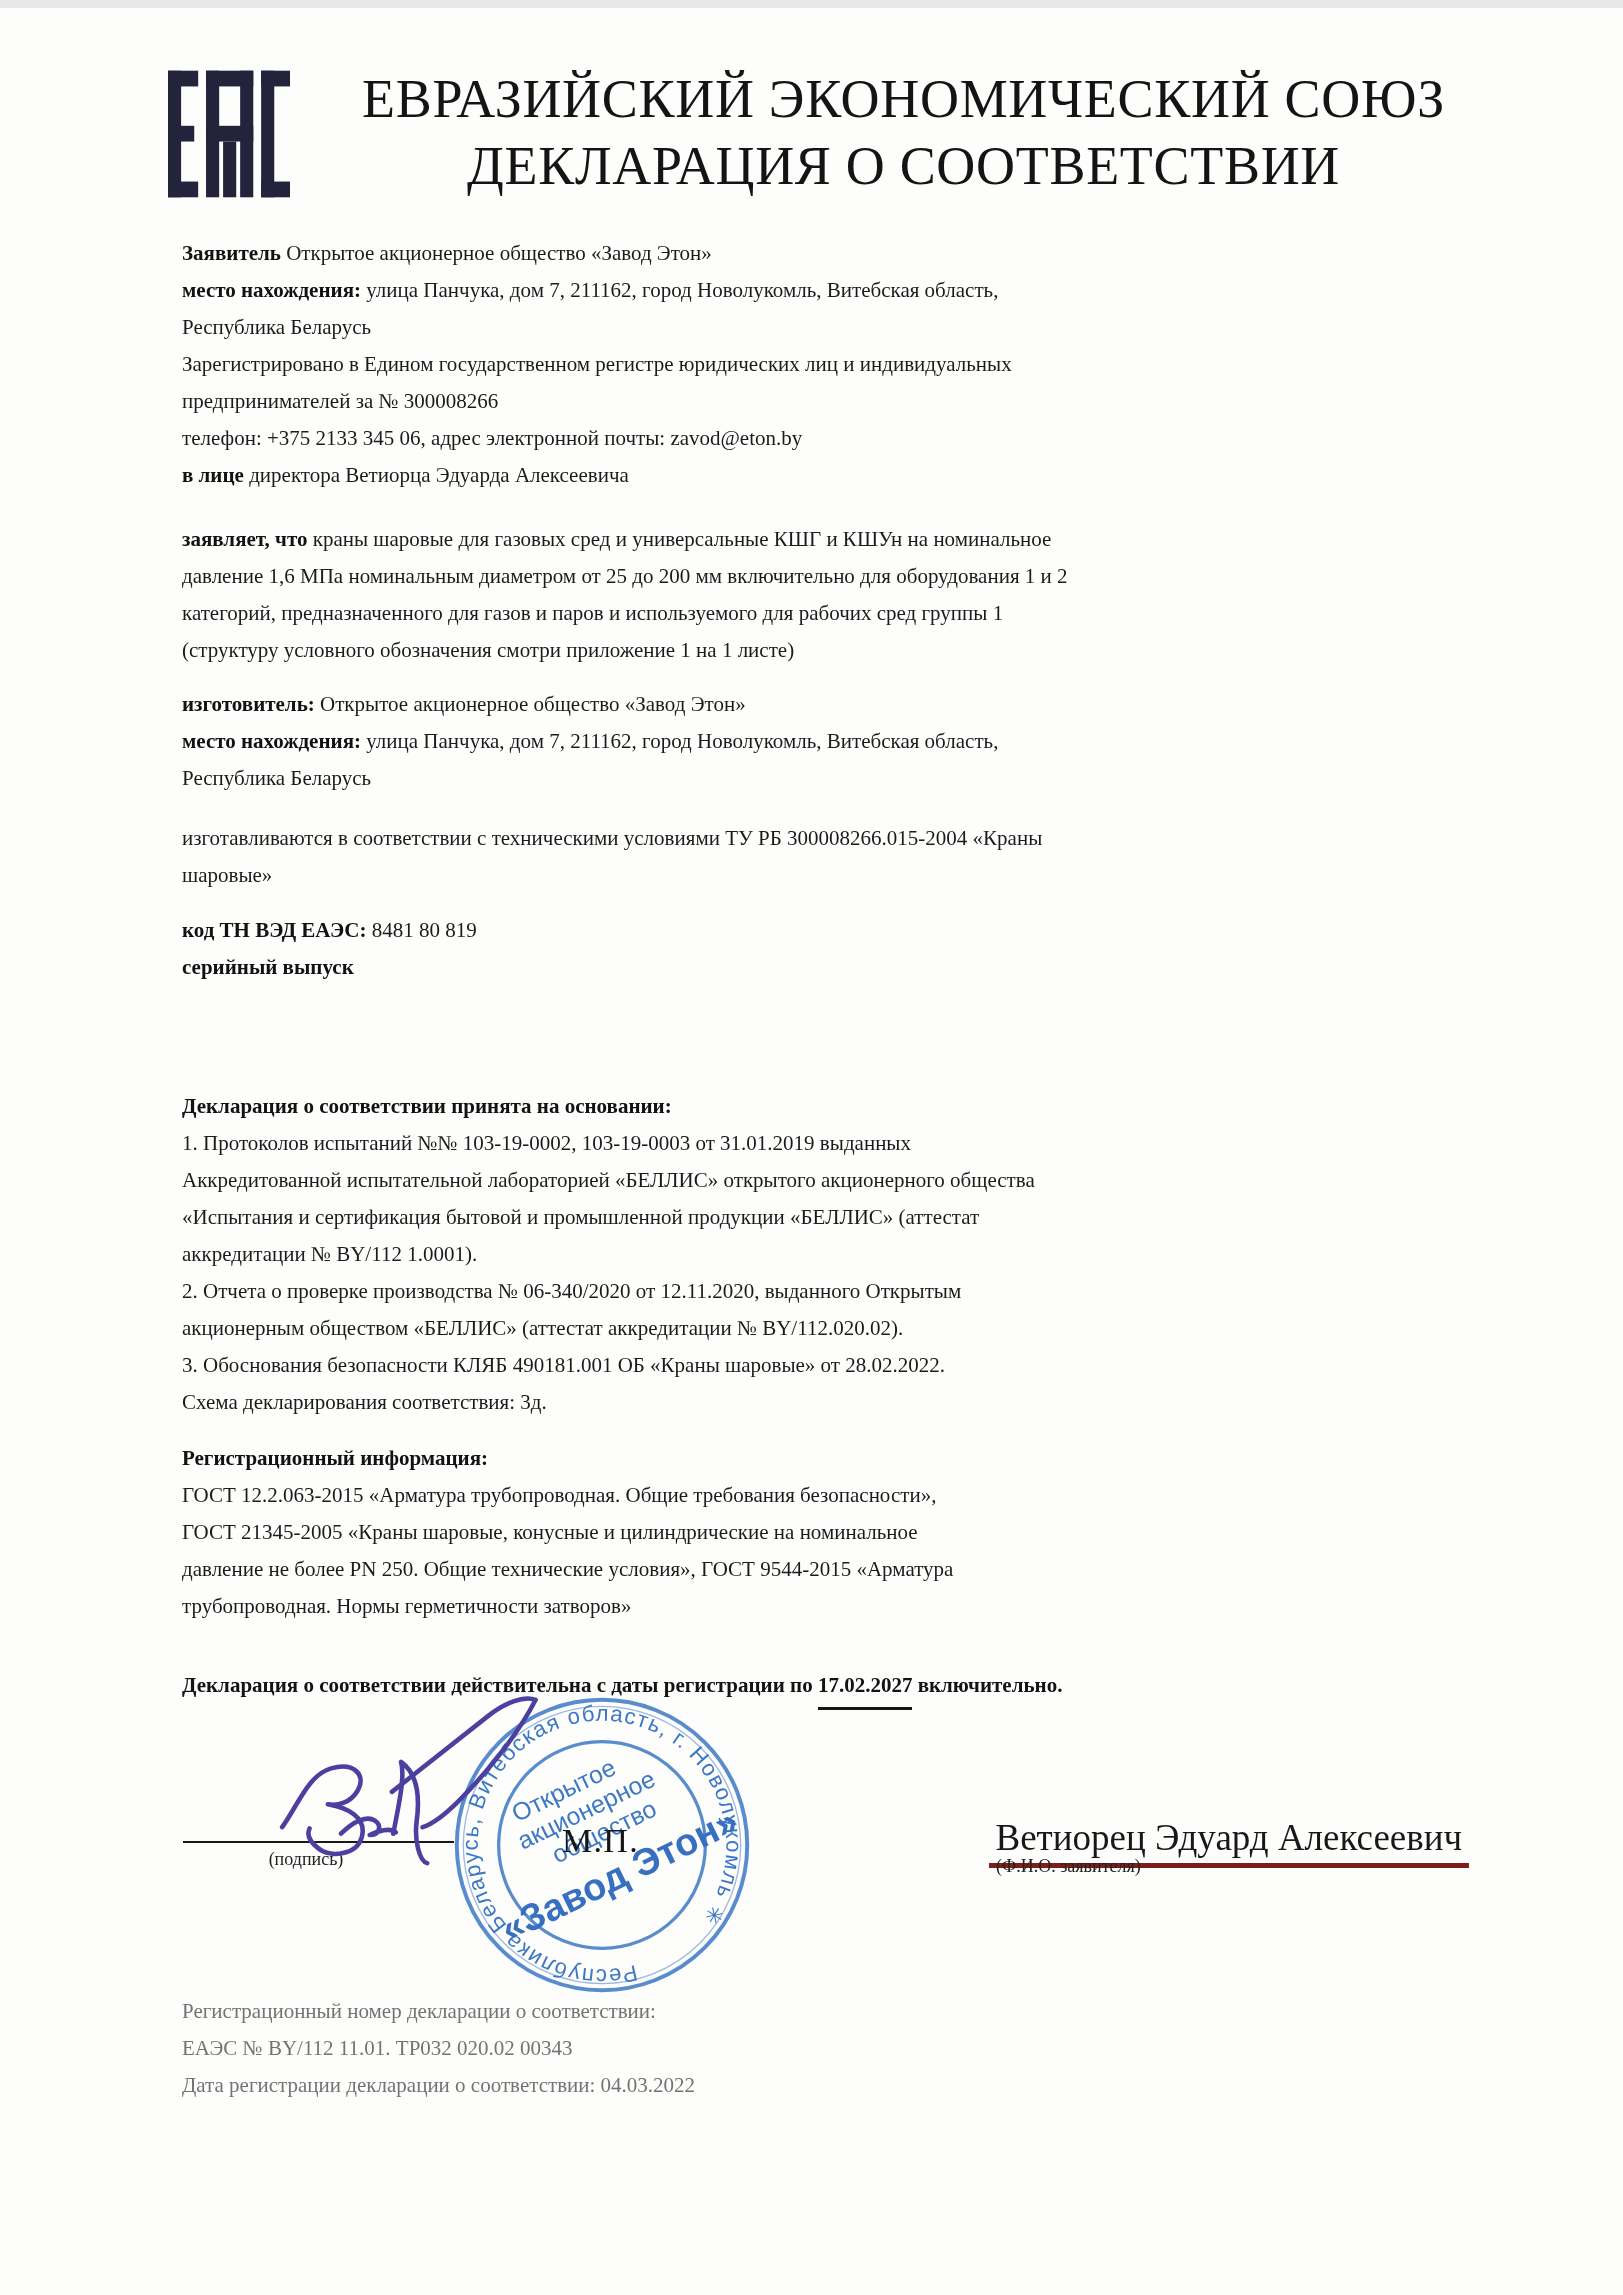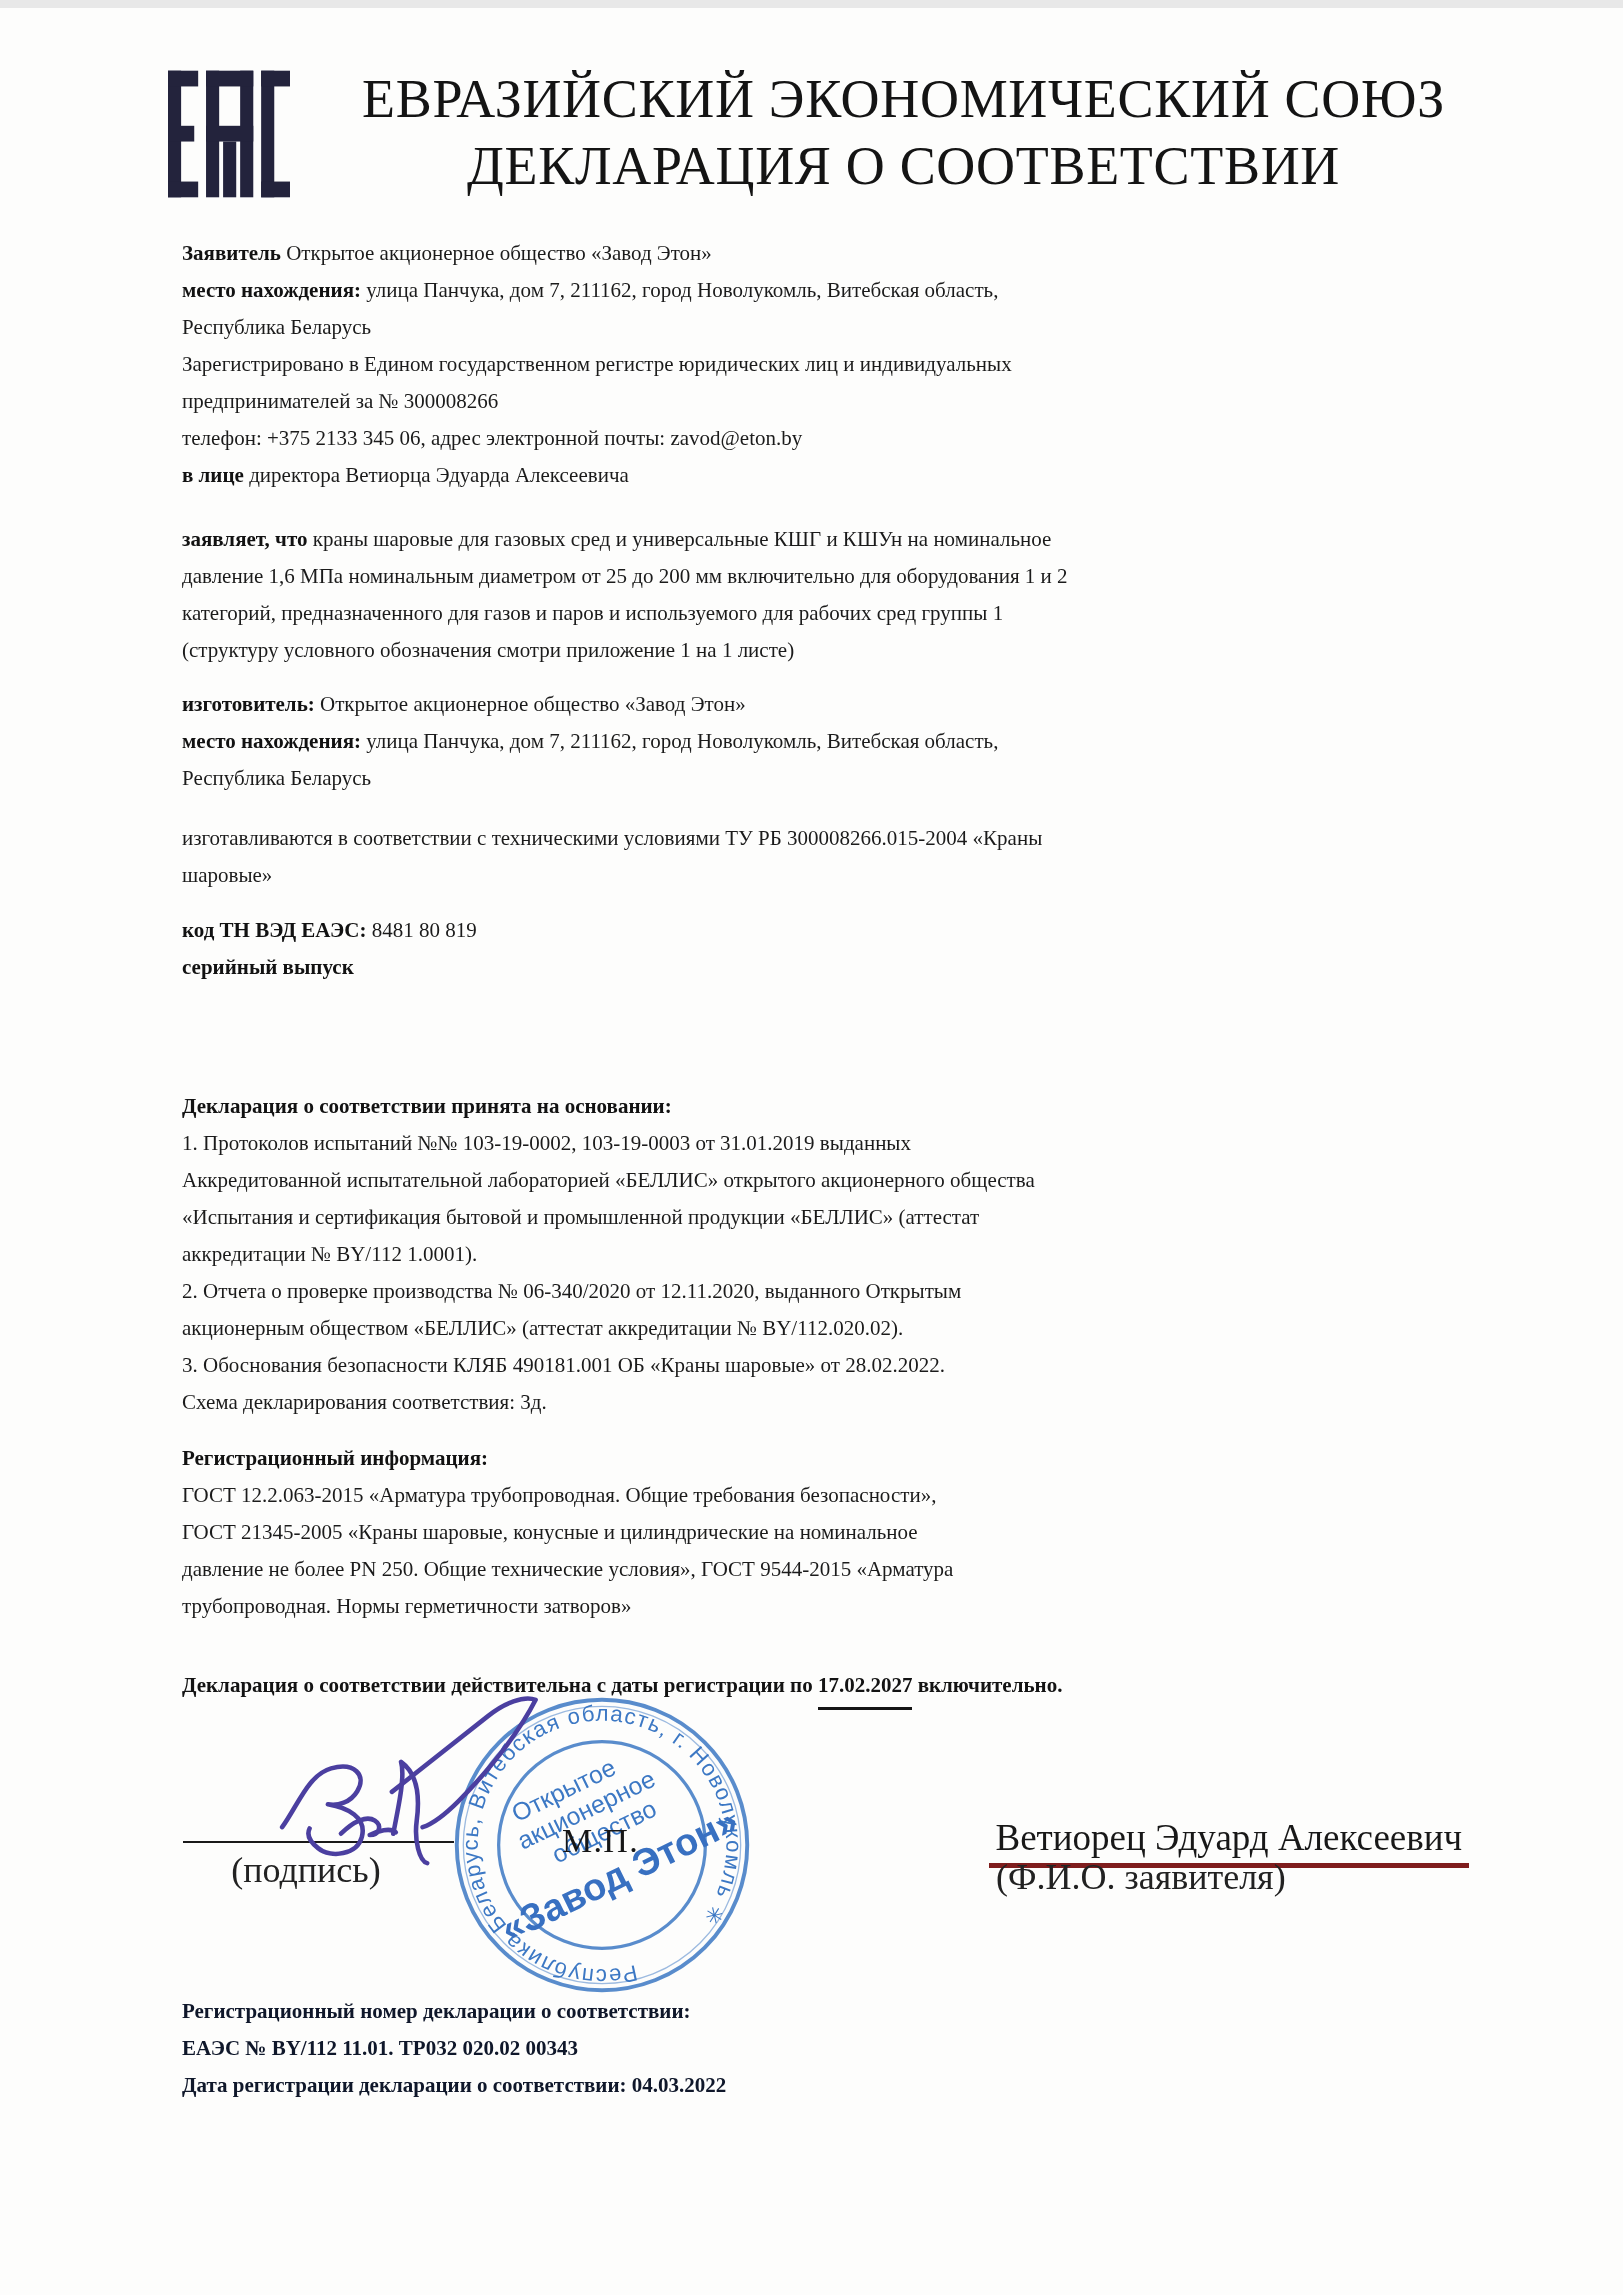--- a/index.html
+++ b/index.html
@@ -7,27 +7,27 @@
         font-family:"Liberation Serif","DejaVu Serif",serif;color:#1b1b1b;overflow:hidden;margin:8px auto}
   .title{position:absolute;left:275px;top:58px;width:1257px;text-align:center;
          font-size:54px;line-height:67px;letter-spacing:0.7px;color:#141414;white-space:nowrap}
   .eac{position:absolute;left:168px;top:62px;width:122px;height:128px}
   .blk{position:absolute;left:182px;width:1319px;font-size:21px;line-height:37px}
   .blk .line{white-space:nowrap}
   .blk b{font-weight:bold;color:#121212}
   .validity{font-weight:bold;color:#131313}
   .validity .date{border-bottom:3.3px solid #151515;padding-bottom:10px}
   .sigline{position:absolute;left:183px;top:1833px;width:271px;height:0;border-top:2.6px solid #191919}
-  .cap{position:absolute;font-size:36px;color:#222;white-space:nowrap}
+  .cap{position:absolute;font-size:18px;color:#222;white-space:nowrap}
   .cap-sign{left:211px;top:1841px;width:190px;text-align:center}
   .cap-fio{left:996px;top:1848px;width:281px;text-align:left}
   .mp{position:absolute;left:562px;top:1814px;font-size:34px;color:#161616;z-index:3;letter-spacing:1.3px}
   .name{position:absolute;left:989px;top:1808px;font-size:37px;color:#181818;
         border-bottom:5px solid #7f1d1d;padding:0 6.5px 3.9px 6.5px;white-space:nowrap}
-  .reg .line{font-weight:bold;color:#0f172a}
+  .reg .line{font-weight:normal;color:#737373}
   .stamp{position:absolute;left:445px;top:1680px;width:314px;height:314px;z-index:2;opacity:.93}
   .scribble{position:absolute;left:249px;top:1682px;width:308px;height:196px;z-index:4}
   .stamp text{font-family:"Liberation Sans","DejaVu Sans",sans-serif}
 </style>
 </head>
 <body>
 
 <div class="page">
 
   <svg class="eac" viewBox="0 0 186 193" xmlns="http://www.w3.org/2000/svg" aria-label="EAC">

